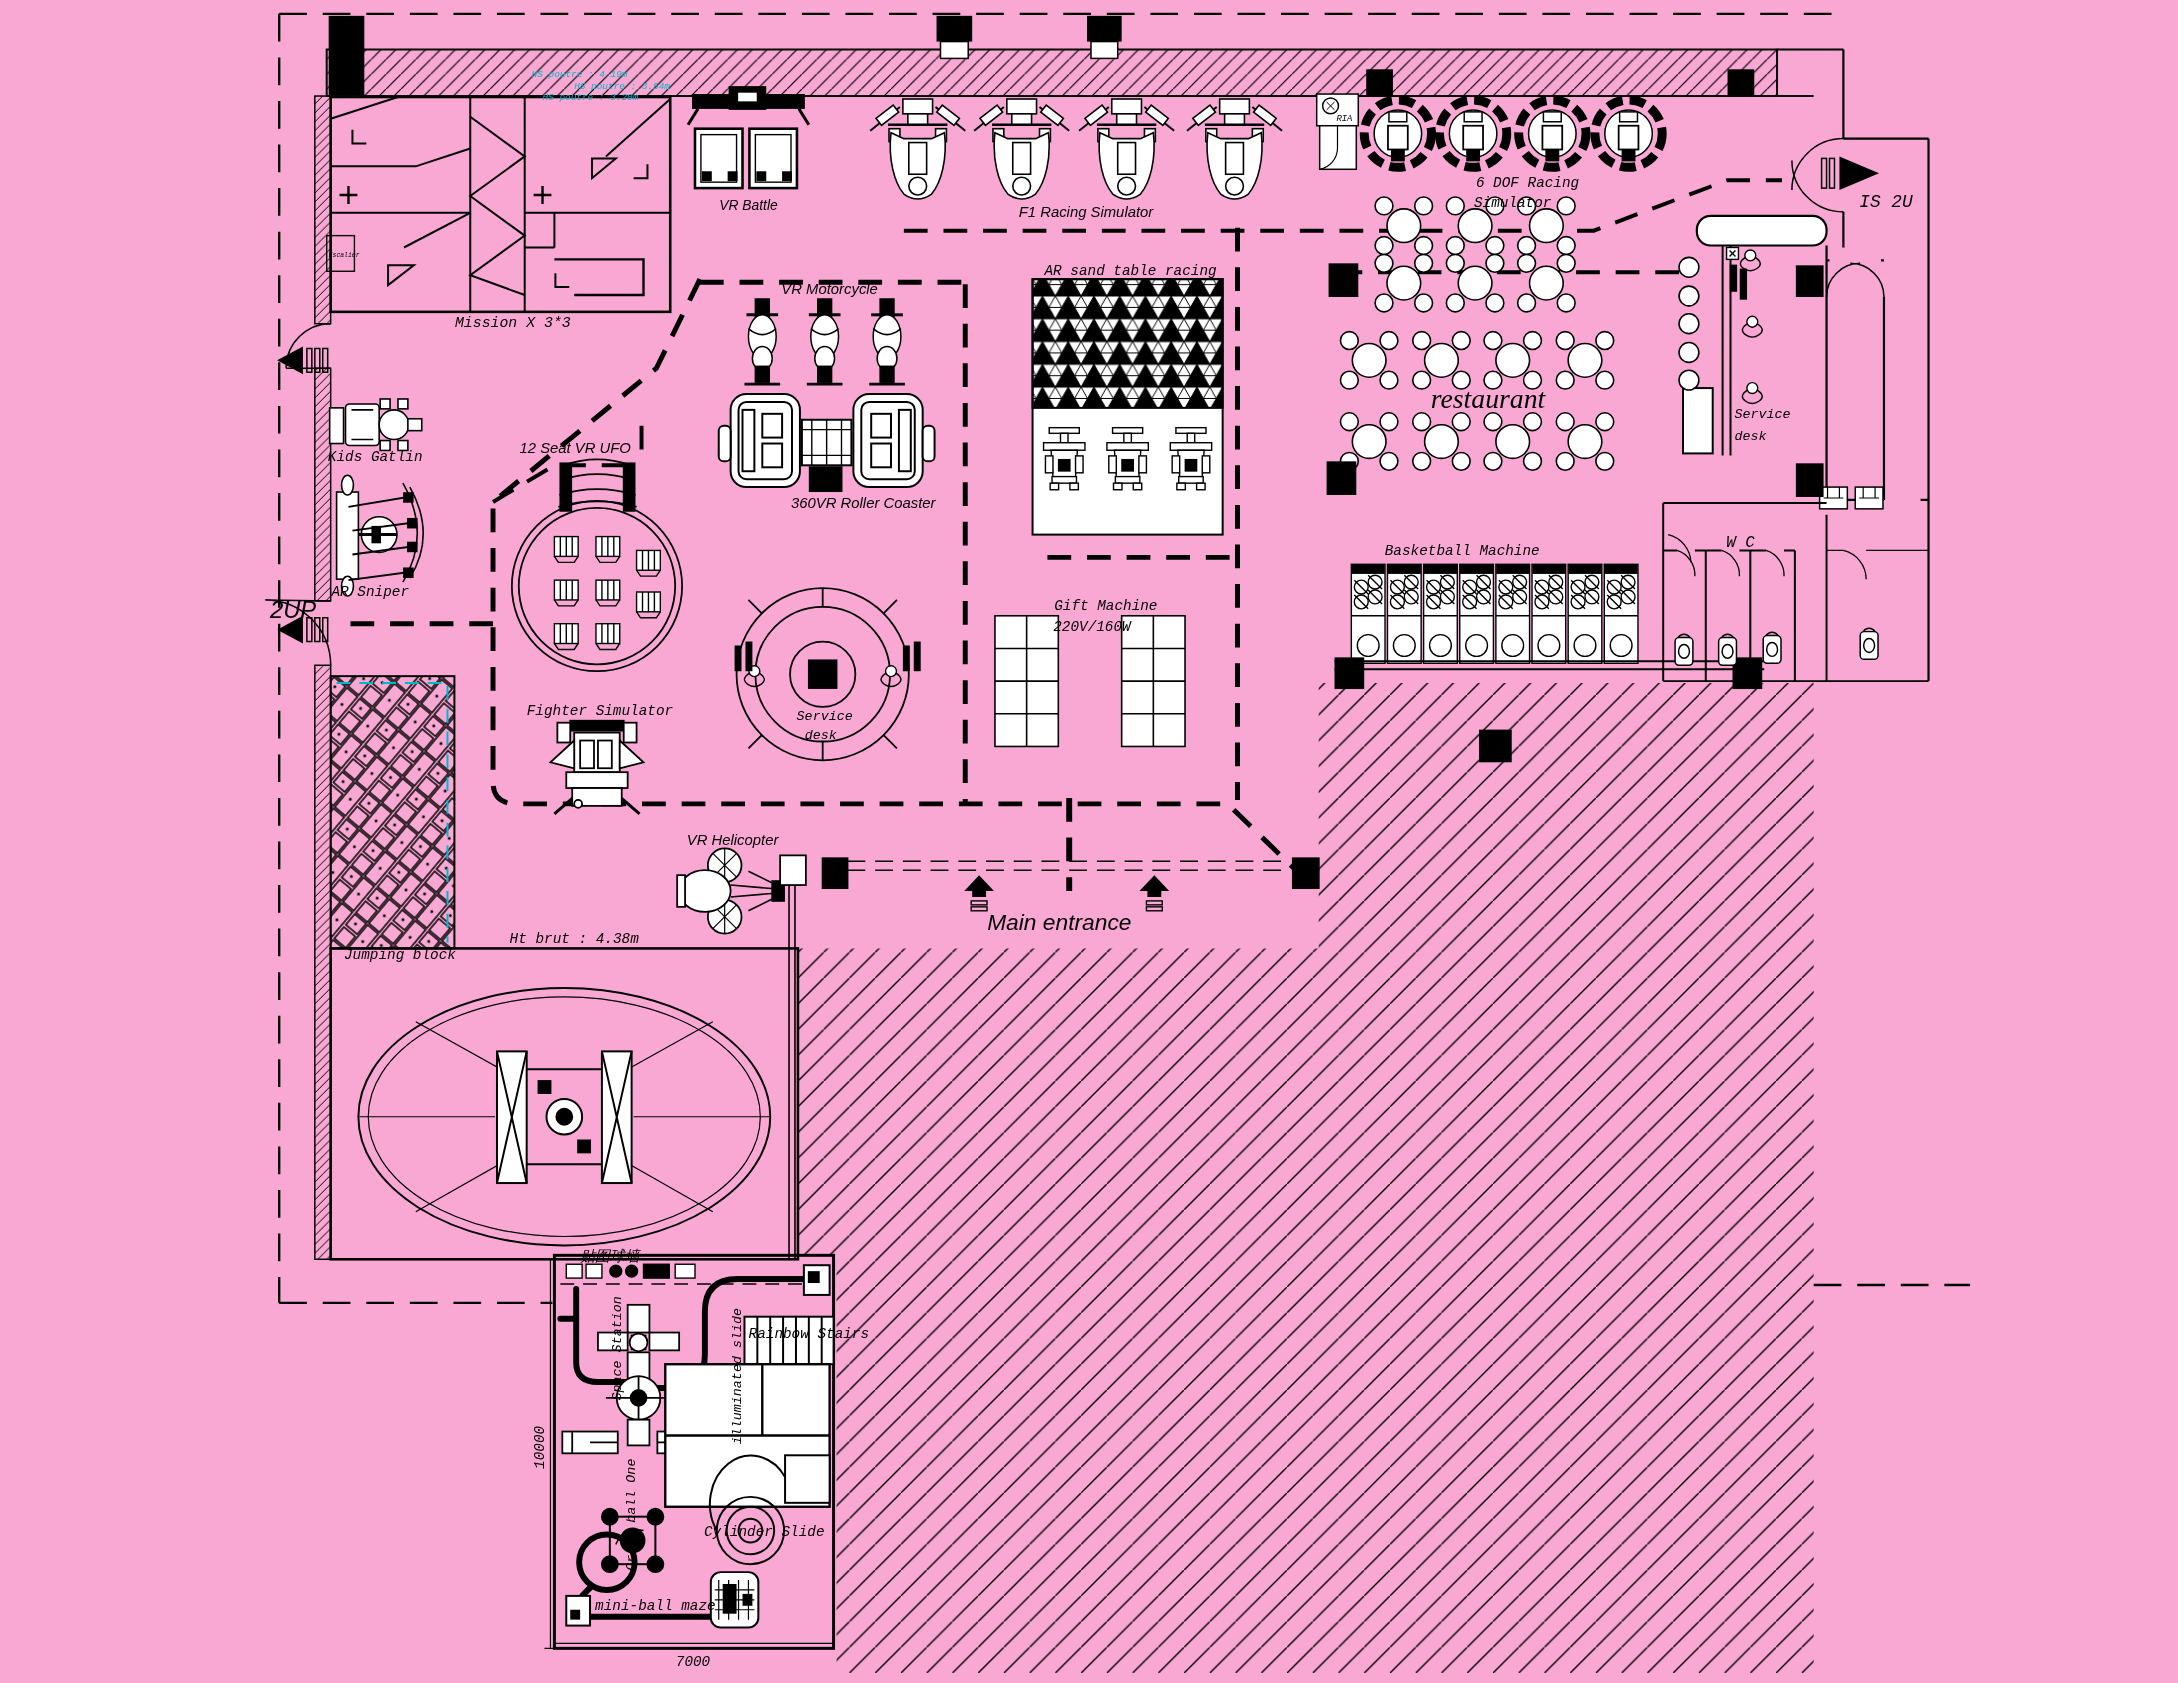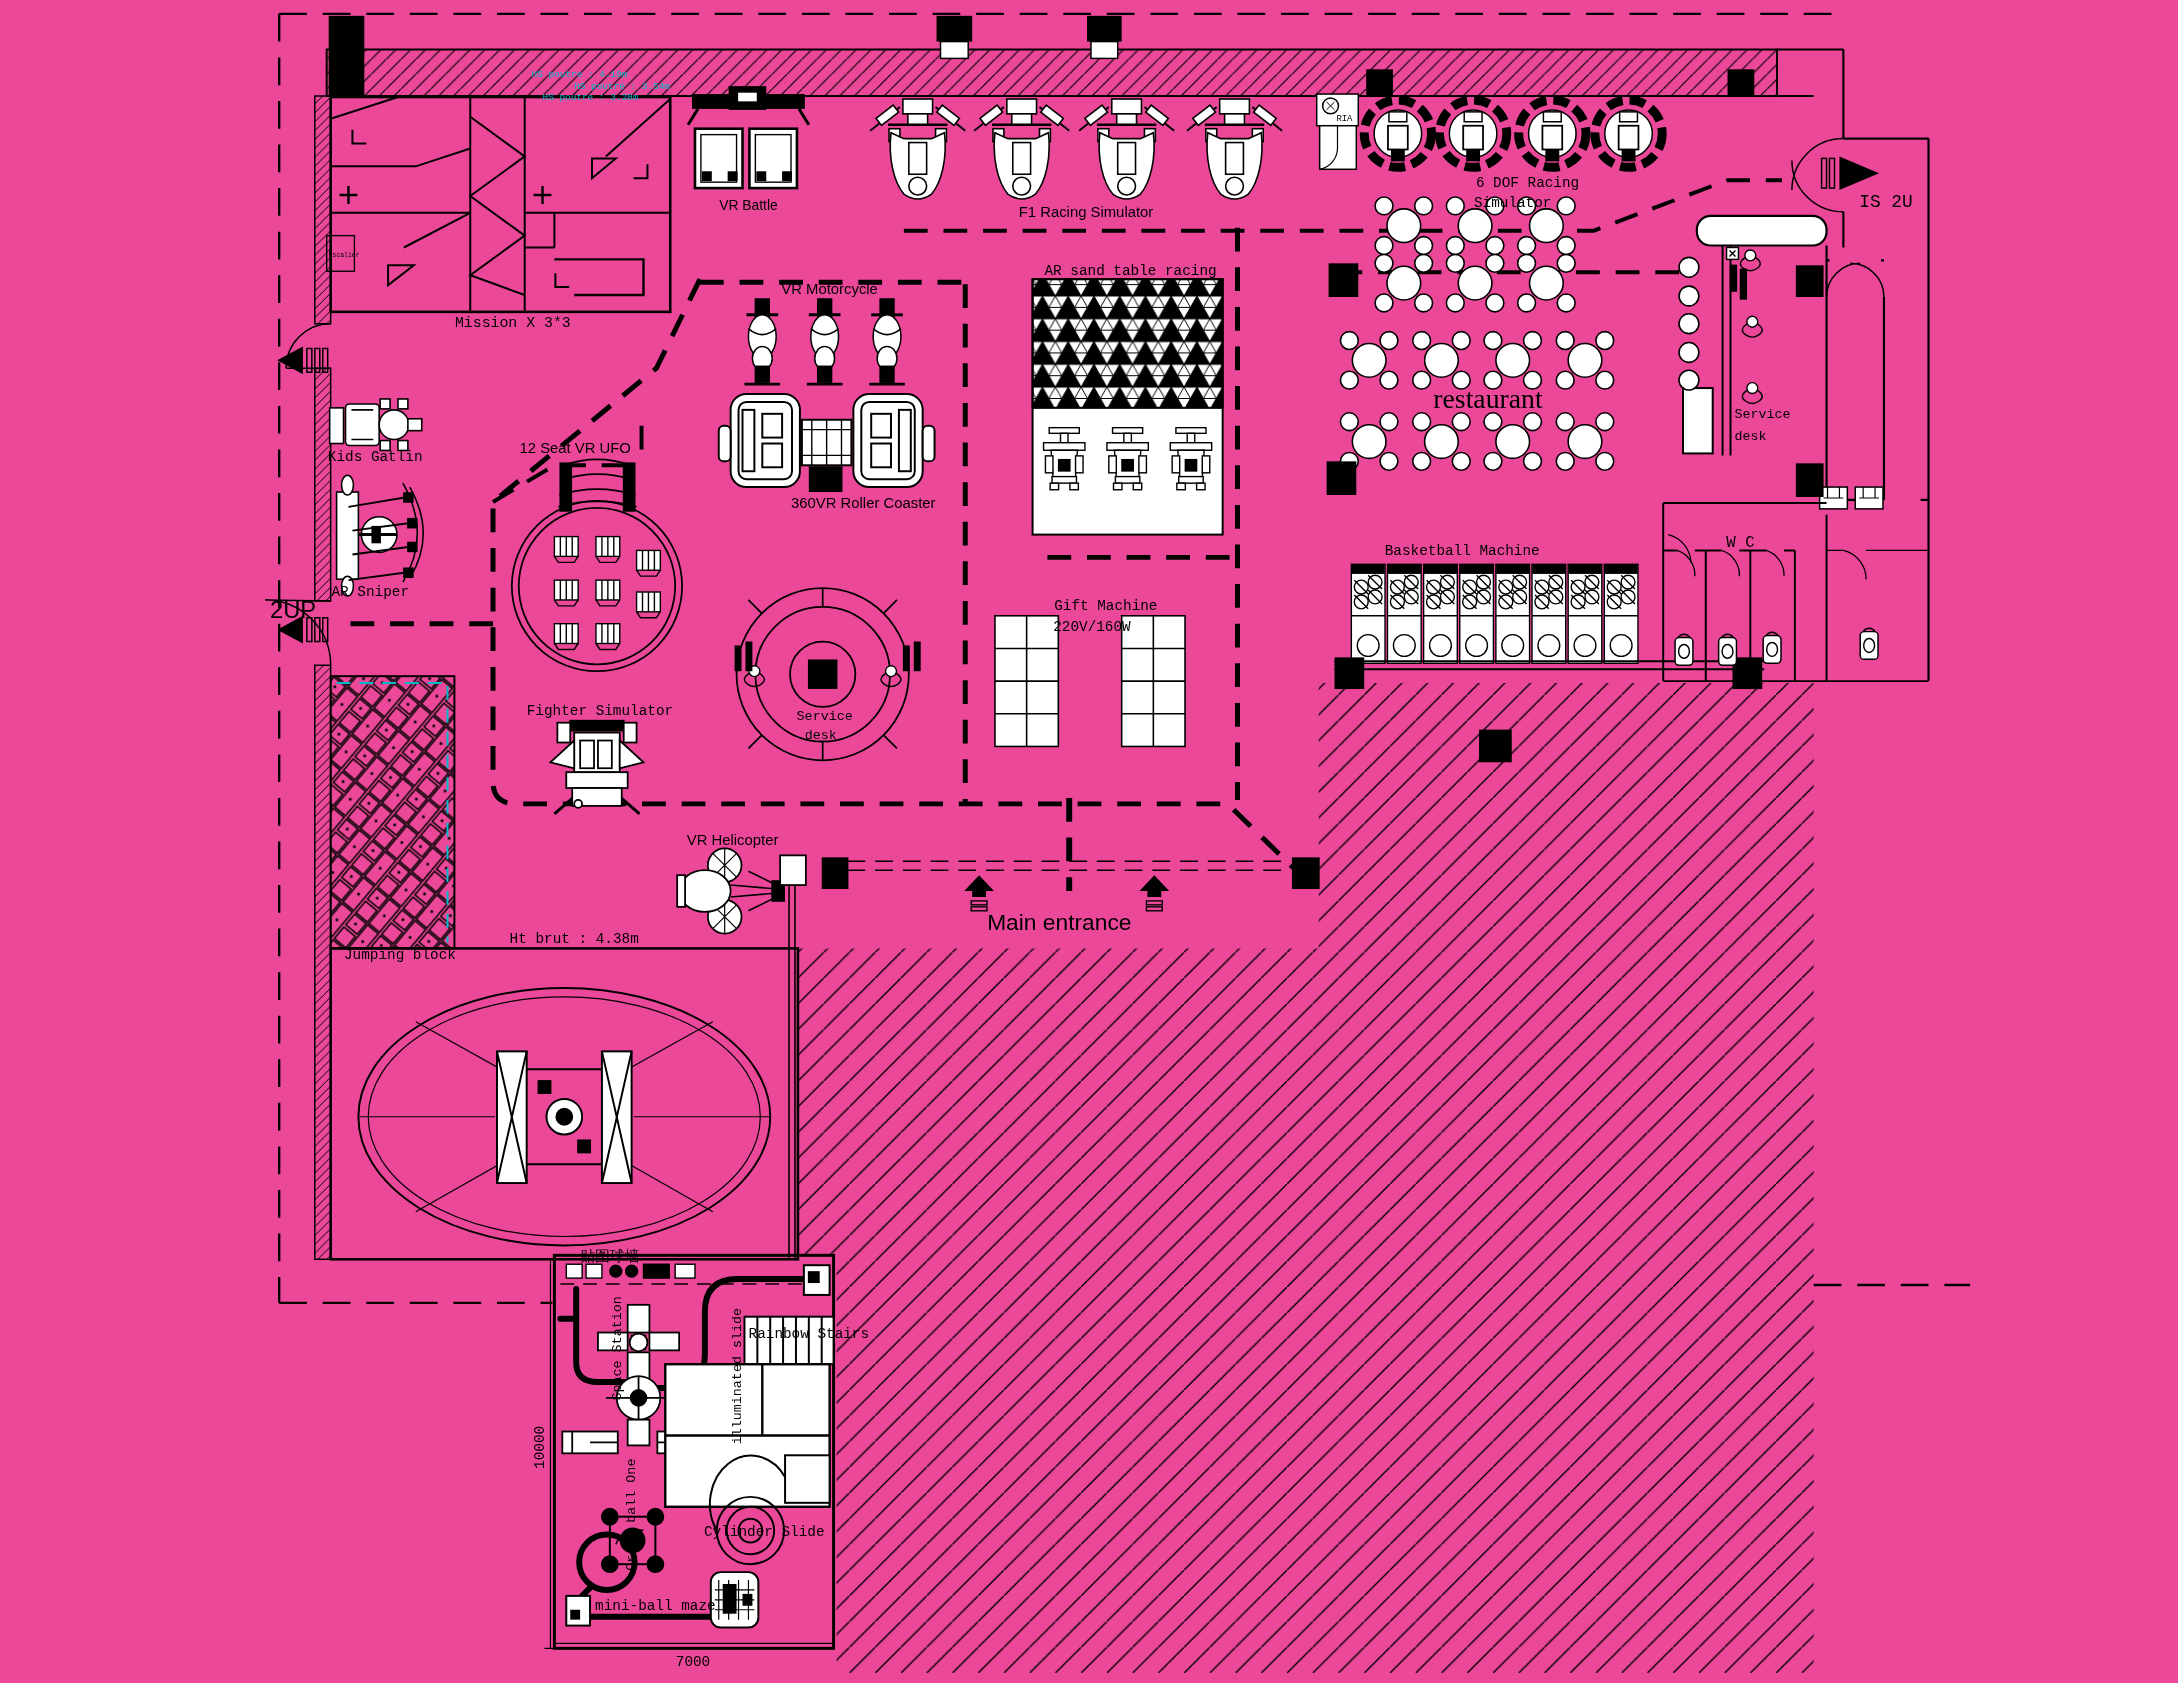--- a/index.html
+++ b/index.html
@@ -1,16 +1,16 @@
 <!DOCTYPE html>
 <html><head>
 <meta charset="utf-8">
 <style>
   html,body{margin:0;padding:0;background:#fff;}
-  #stage{position:relative;width:2178px;height:1683px;background:#ec4899;overflow:hidden;}
+  #stage{position:relative;width:2178px;height:1683px;background:#f9a8d4;overflow:hidden;font-style:italic;}
   svg{position:absolute;left:0;top:0;}
   text{fill:#000;}
   .cad{font-family:"Liberation Mono","DejaVu Sans Mono",monospace;}
   .sans{font-family:"Liberation Sans","DejaVu Sans",sans-serif;}
   .serif{font-family:"Liberation Serif","DejaVu Serif",serif;}
   .cyan{fill:#00b8c8;font-family:"Liberation Mono",monospace;}
 </style>
 </head>
 <body>
 

